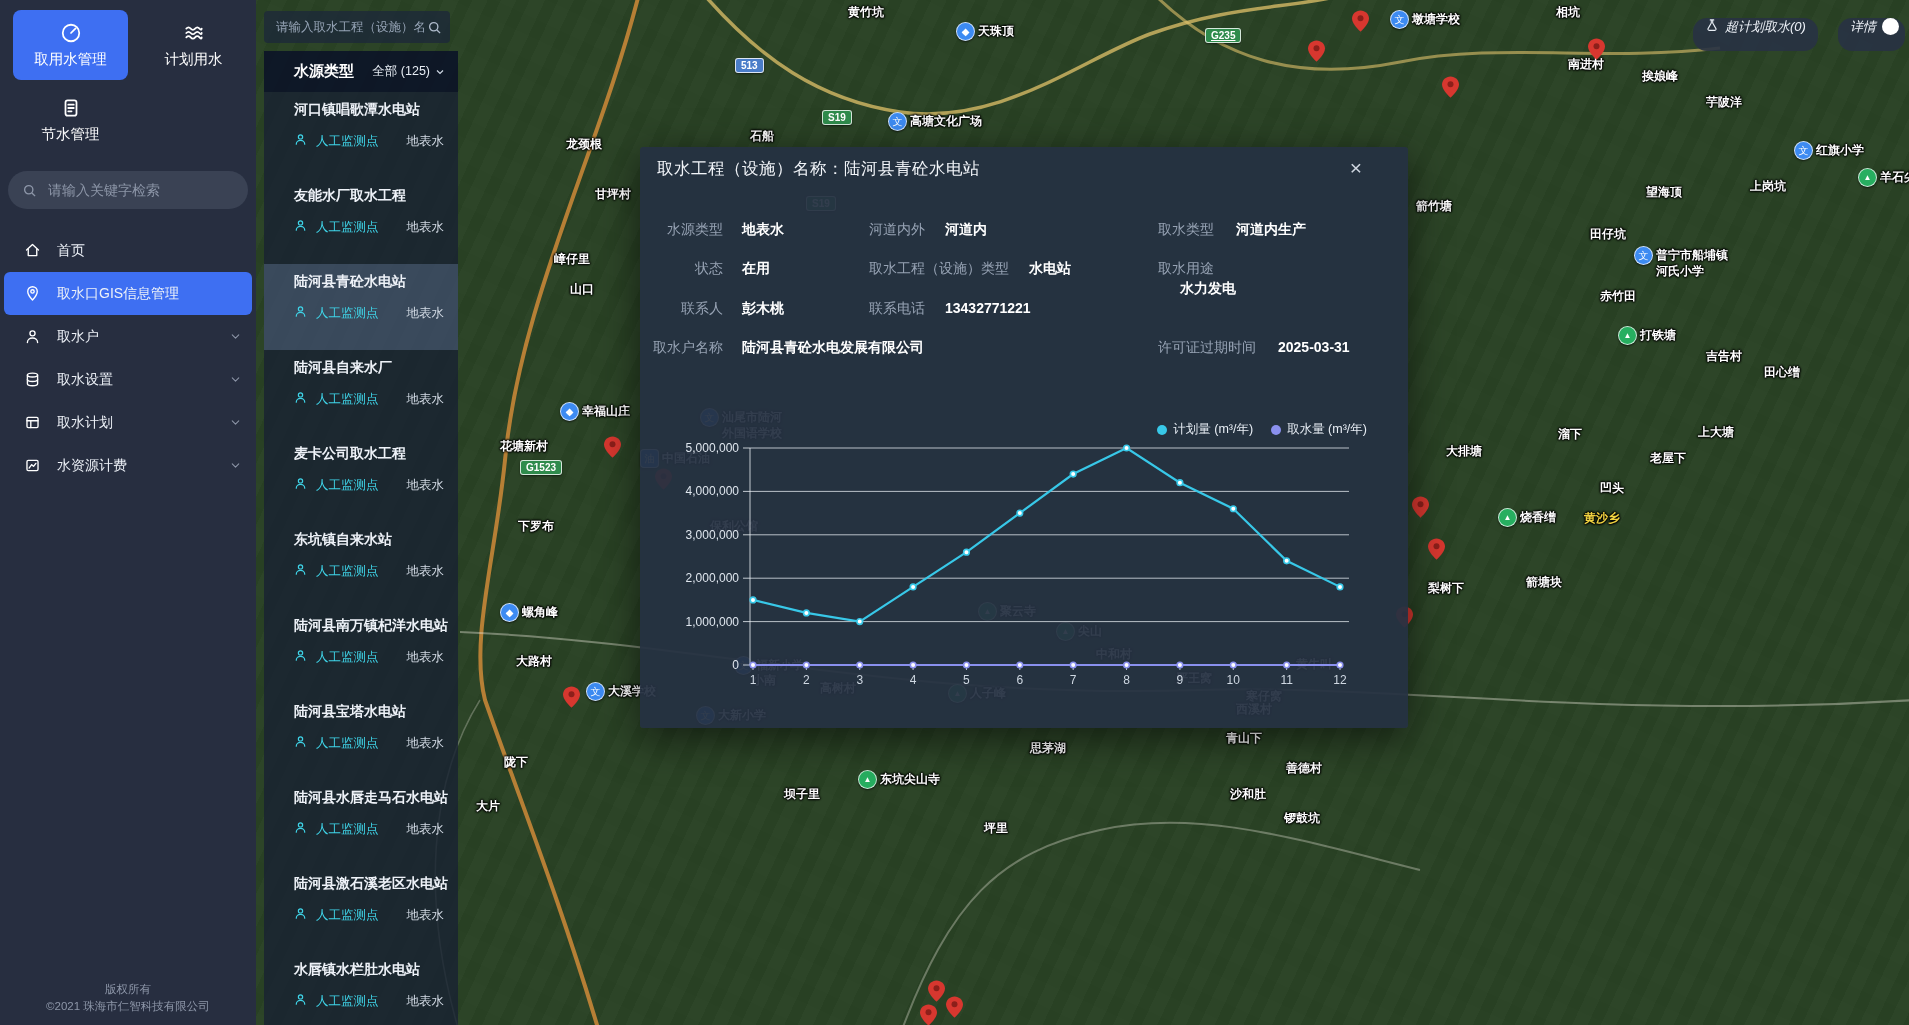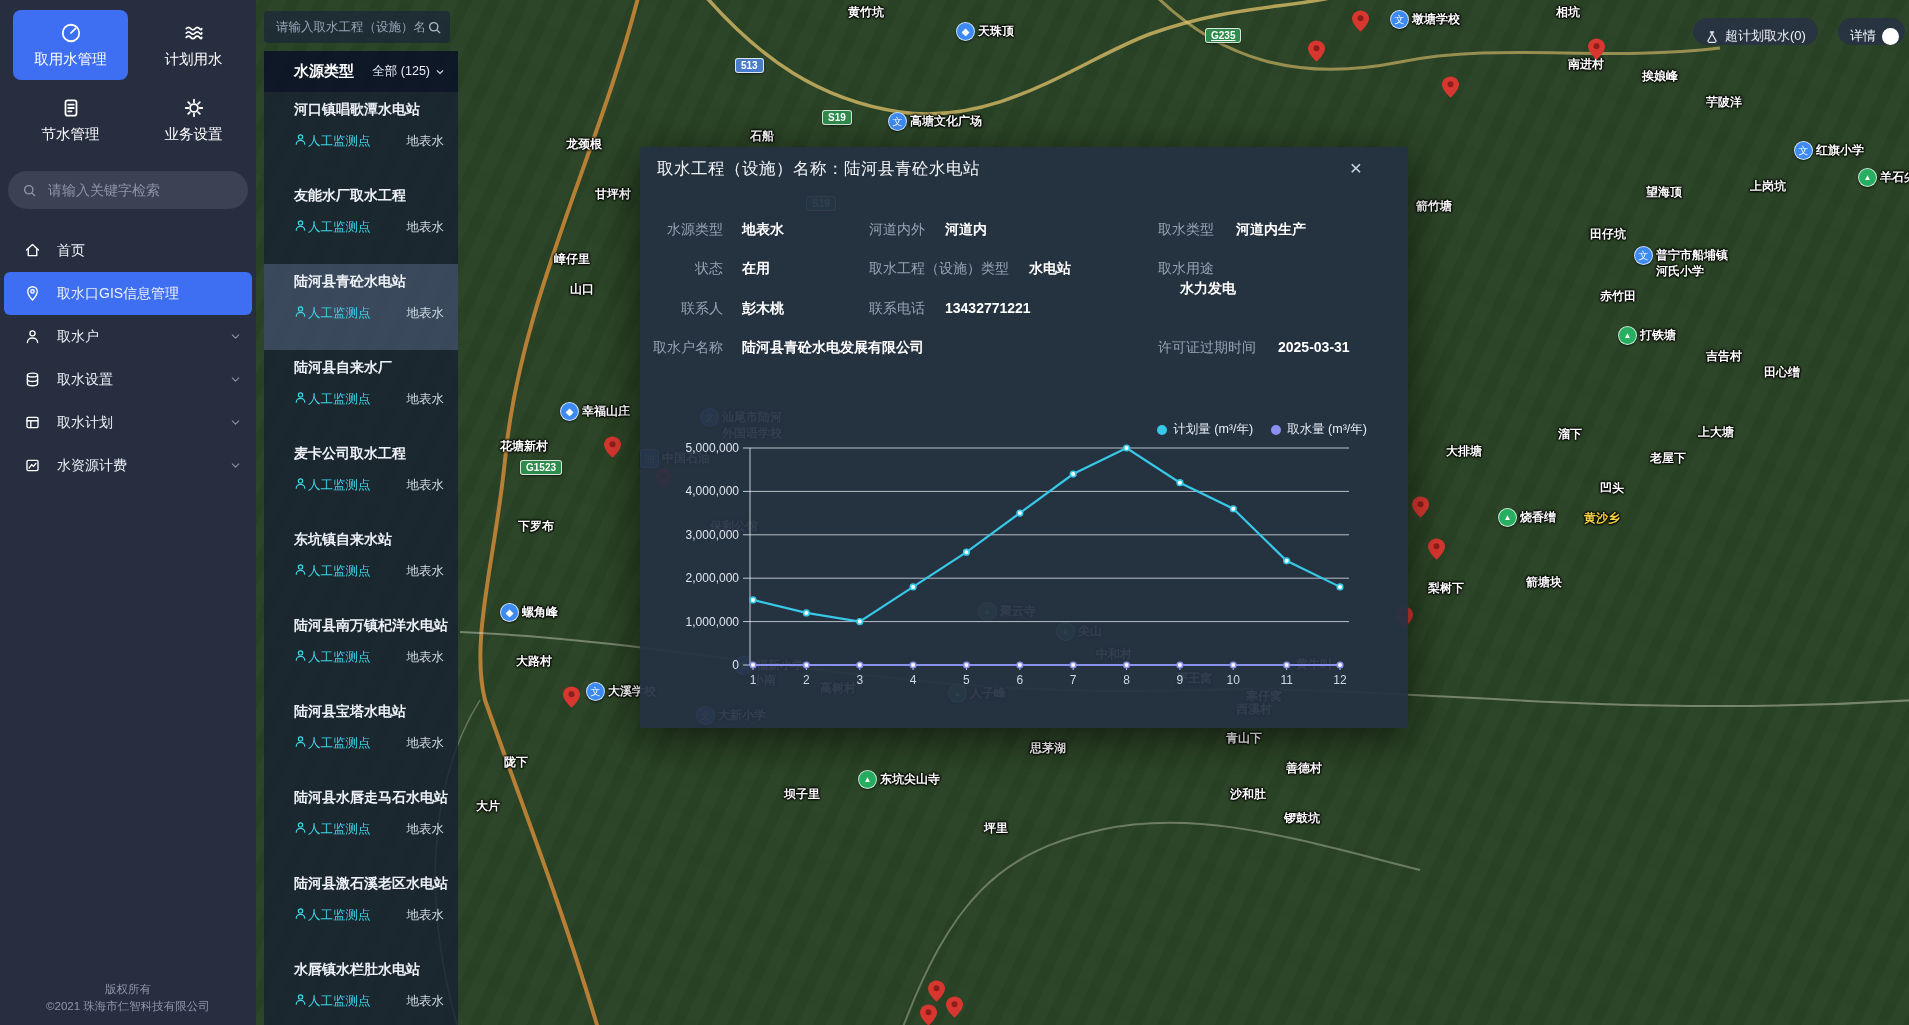--- a/index.html
+++ b/index.html
@@ -100,27 +100,27 @@
   }
   #list-header{
     height:41px;background:rgba(12,22,38,.88);display:flex;align-items:center;color:#fff;
     padding:0 12px 0 30px;
   }
   #list-header .fl{font-size:15px;font-weight:bold;}
   #list-header .fv{margin-left:auto;font-size:12.5px;display:flex;align-items:center;gap:4px;color:#e7edf4;}
   .station{height:86px;box-sizing:border-box;padding:9px 14px 0 30px;cursor:pointer;}
   .station.selected{background:rgba(96,116,146,.45);}
   .station .st-name{font-size:14px;color:#eef2f8;font-weight:bold;white-space:nowrap;}
-  .station .st-sub{margin-top:13px;display:flex;align-items:center;gap:1px;}
+  .station .st-sub{margin-top:13px;display:flex;align-items:center;gap:9px;}
   .station .st-mon{color:#3fd4e8;font-size:12.5px;}
   .station .st-src{margin-left:auto;color:#d4dce6;font-size:12.5px;}
   
   .pill{
-    position:absolute;top:18px;height:27px;border-radius:14px;background:rgba(40,50,68,.9);z-index:9;
-    display:flex;align-items:flex-end;gap:6px;color:#eef2f8;font-size:13px;padding:0 12px;cursor:pointer;
+    position:absolute;top:18px;height:33px;border-radius:14px;background:rgba(40,50,68,.9);z-index:9;
+    display:flex;align-items:flex-start;gap:6px;color:#eef2f8;font-size:13px;padding:0 12px;cursor:pointer;font-style:italic;
   }
   #pill-alert{left:1693px;}
   #pill-detail{left:1838px;padding-right:6px;}
   .toggle-dot{width:17px;height:17px;border-radius:50%;background:#fff;}
   
   #modal{
     position:absolute;left:640px;top:147px;width:768px;height:581px;z-index:9;
     background:rgba(37,49,66,.94);border-radius:3px;box-shadow:0 10px 40px rgba(0,0,0,.55);
     color:#fff;
   }
@@ -447,27 +447,20 @@
             <path d="M3 14 q2 -2.2 4 0 t4 0 t4 0 t2 0"></path>
           </svg></span>
         <span>计划用水</span>
       </div>
       <div class="module">
         <span class="micon"><svg width="22" height="22" viewBox="0 0 20 20" fill="none" stroke="#fff" stroke-width="1.6" stroke-linecap="round" stroke-linejoin="round">
             <rect x="5" y="3" width="10" height="14" rx="2"></rect>
             <path d="M7.5 7 h5 M7.5 10 h5 M7.5 13 h3"></path>
           </svg></span>
         <span>节水管理</span>
-      </div>
-      <div class="module">
-        <span class="micon"><svg width="22" height="22" viewBox="0 0 20 20" fill="none" stroke="#fff" stroke-width="1.6" stroke-linecap="round" stroke-linejoin="round">
-            <circle cx="10" cy="10" r="3.6"></circle>
-            <path d="M10 2.5 v2.3 M10 15.2 v2.3 M2.5 10 h2.3 M15.2 10 h2.3 M4.7 4.7 l1.6 1.6 M13.7 13.7 l1.6 1.6 M15.3 4.7 l-1.6 1.6 M6.3 13.7 l-1.6 1.6"></path>
-          </svg></span>
-        <span>业务设置</span>
       </div>
     </div>
   <div id="side-search">
     <svg class="micon" width="15" height="15" viewBox="0 0 20 20">
       <circle cx="9" cy="9" r="5.5" fill="none" stroke="#8d96a8" stroke-width="1.8"></circle>
       <line x1="13.2" y1="13.2" x2="17.5" y2="17.5" stroke="#8d96a8" stroke-width="1.8"></line>
     </svg>
     <input type="text" placeholder="请输入关键字检索" style="">
   </div>
   <div id="side-menu">

